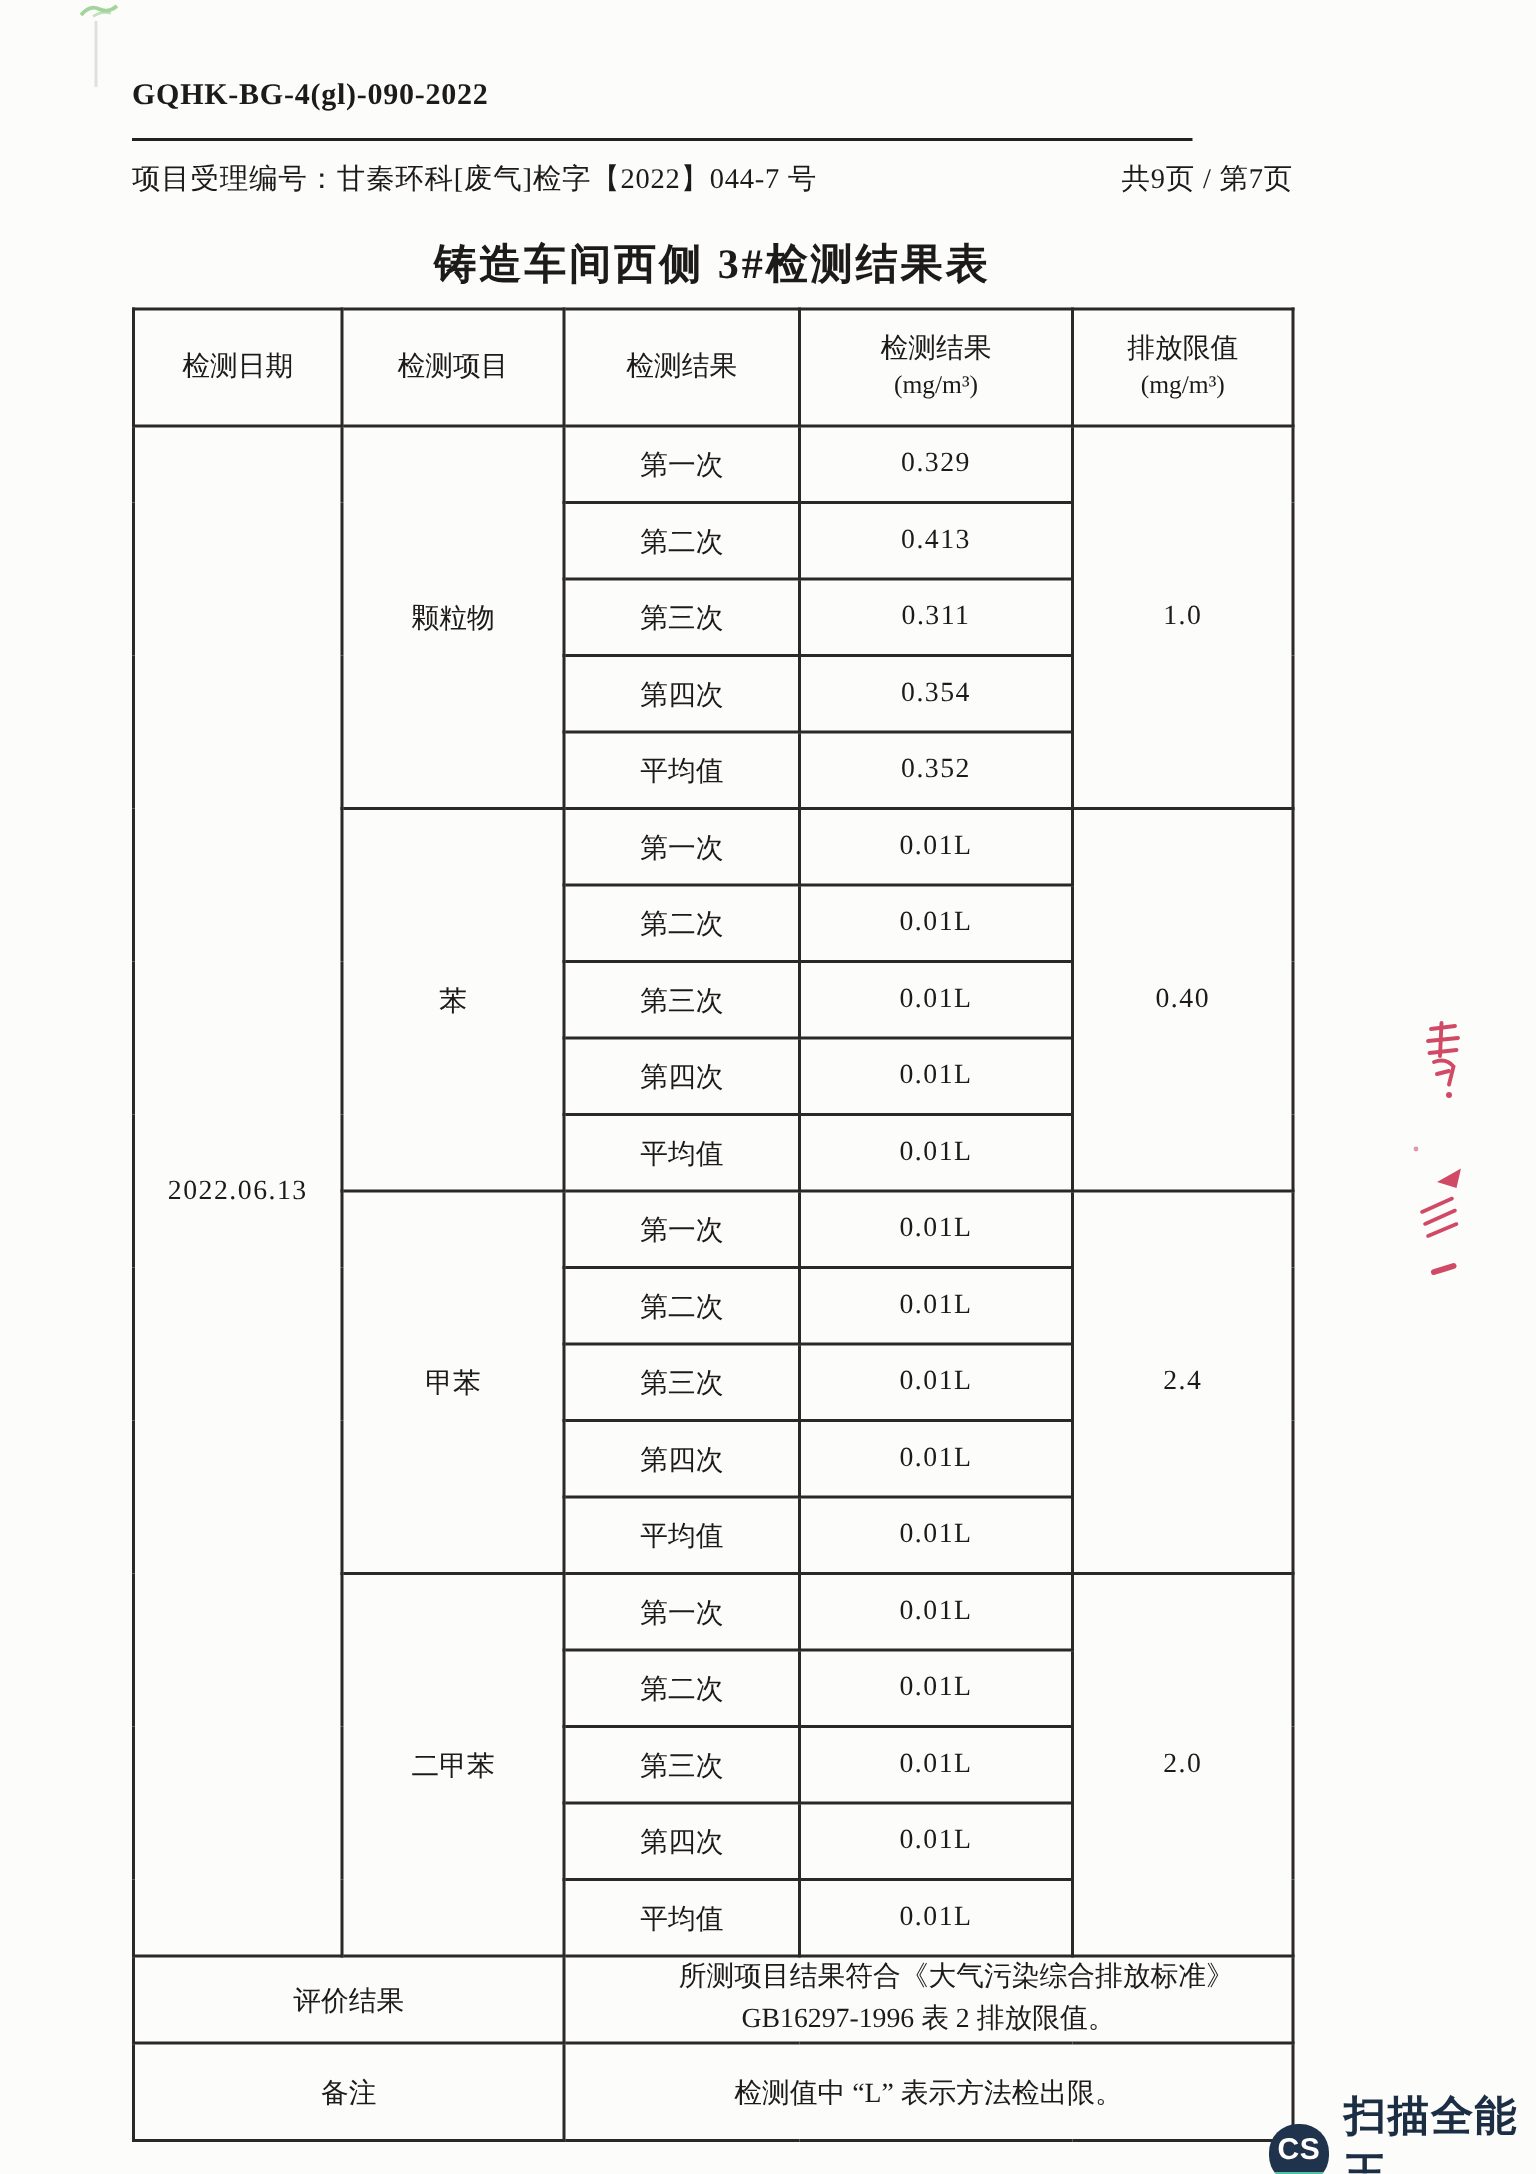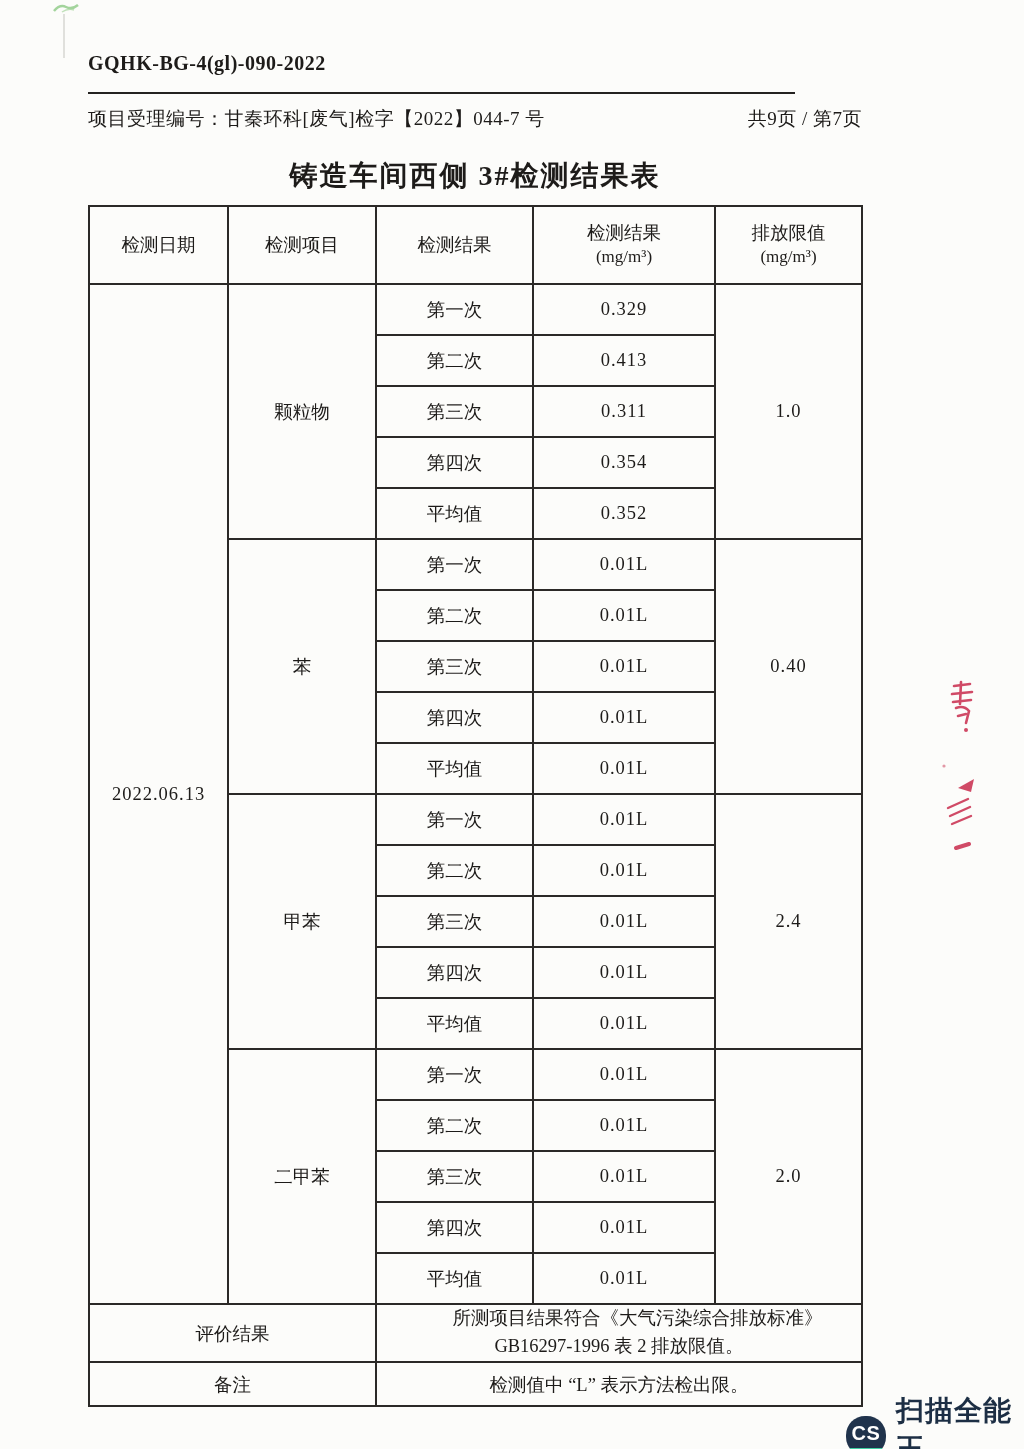--- a/index.html
+++ b/index.html
@@ -48,21 +48,21 @@
     font-size:18.5px;
     padding:0 4px;
   }
   .results thead th { height:78px; line-height:1.35; }
   .results thead .unit { font-size:17px; }
   .results tbody td { height:51px; }
   .date-cell { font-size:19px; letter-spacing:1px; }
   .result-cell { letter-spacing:1px; }
   .limit-cell { letter-spacing:1px; }
   .eval-label-cell { height:58px;font-family:Liberation Serif, serif; }
-  .remark-label-cell { height:44px;border-radius:13px; }
+  .remark-label-cell { height:65px;border-radius:13px; }
   .eval-content-cell {
     text-align:left; padding:4px 10px;
     text-indent:2em; font-size:18px; line-height:1.5;
   }
   .remark-content-cell { font-size:18px;border-radius:14px; }
 
   
   .stamp { position:absolute; left:936px; top:678px; width:56px; height:200px; opacity:.85; }
 
   

